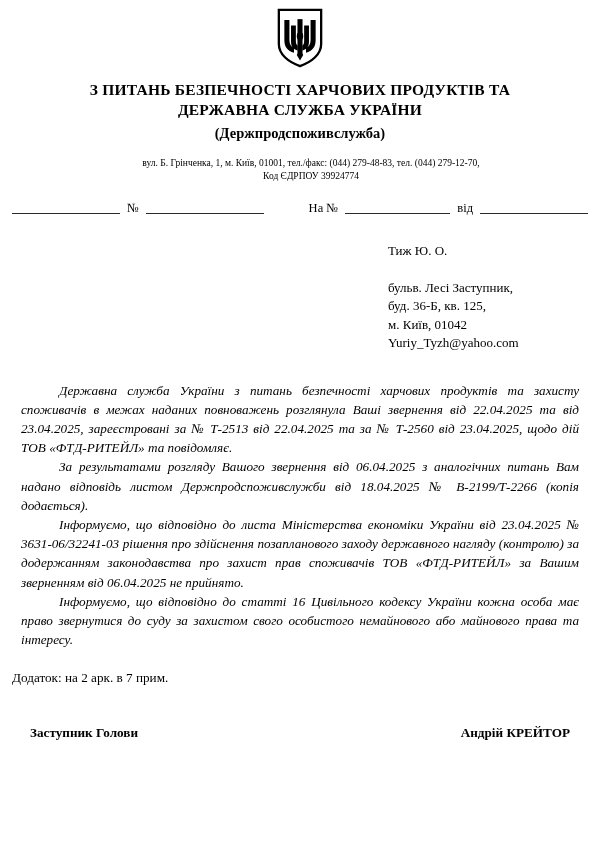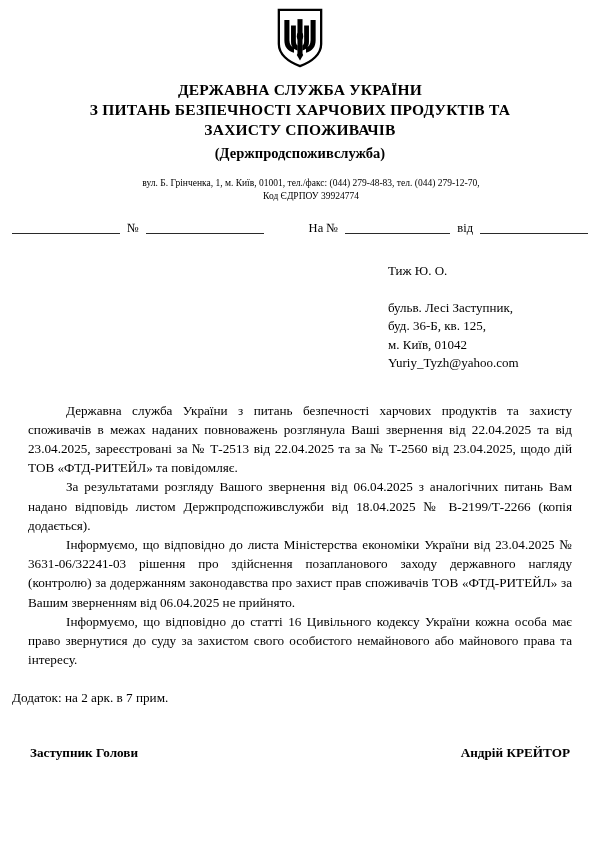--- a/index.html
+++ b/index.html
@@ -96,25 +96,26 @@
     line-height: 18.5px;
   }
   .addressee .name {
     font-weight: normal;
     margin-bottom: 18px;
   }
 
   
   .body {
     margin-top: 28px;
-    padding: 0 28px;
+    padding: 0 21px;
     box-sizing: border-box;
     font-size: 13.2px;
     line-height: 19.2px;
     text-align: justify;
+    font-style: italic;
   }
   .body p {
     margin: 0;
     text-indent: 38px;
   }
   .attachment {
     margin-top: 19px;
     padding: 0 12px;
     font-size: 13.2px;
     line-height: 19px;
@@ -145,23 +146,22 @@
         <path d="M73 26 h11 v44 c0 14 -7 24 -21 27 v-11 c6 -2 10 -7 10 -16 Z"></path>
         <path d="M30.5 38 h10.5 v34 c0 5 1.5 8 4 9.5 v10.5 c-10 -2.5 -14.5 -9 -14.5 -19 Z"></path>
         <path d="M59 38 h10.5 v35 c0 10 -4.5 16.5 -14.5 19 v-10.5 c2.5 -1.5 4 -4.5 4 -9.5 Z"></path>
         <ellipse cx="50" cy="61" rx="7" ry="9"></ellipse>
         <path d="M50 92 l7 10 l-7 12 l-7 -12 Z"></path>
       </g>
     </svg>
   </div>
 
   <div class="letterhead">
+    <div class="agency-line">З ПИТАНЬ БЕЗПЕЧНОСТІ ХАРЧОВИХ ПРОДУКТІВ ТА</div>
     <div class="agency-line">ДЕРЖАВНА СЛУЖБА УКРАЇНИ</div>
-    <div class="agency-line">З ПИТАНЬ БЕЗПЕЧНОСТІ ХАРЧОВИХ ПРОДУКТІВ ТА</div>
-    <div class="agency-line">ЗАХИСТУ СПОЖИВАЧІВ</div>
     <div class="agency-short">(Держпродспоживслужба)</div>
   </div>
 
   <div class="contacts">
     <div>вул. Б. Грінченка, 1, м. Київ, 01001, тел./факс: (044) 279-48-83, тел. (044) 279-12-70,</div>
     <div>Код ЄДРПОУ 39924774</div>
   </div>
 
   <div class="refrow">
     <span class="blank blank-a"></span>

